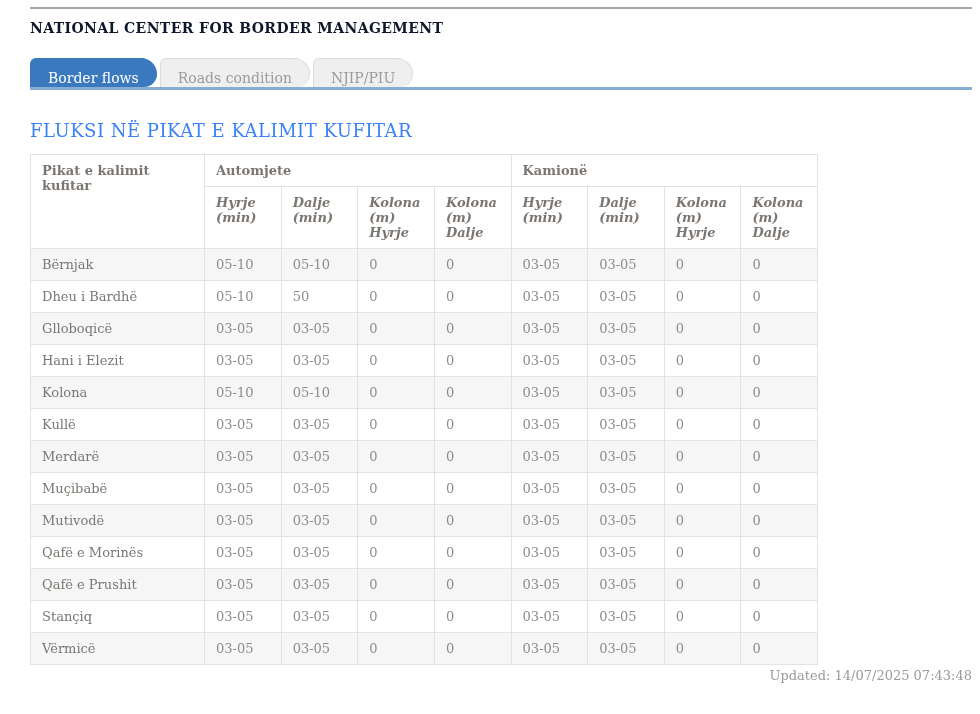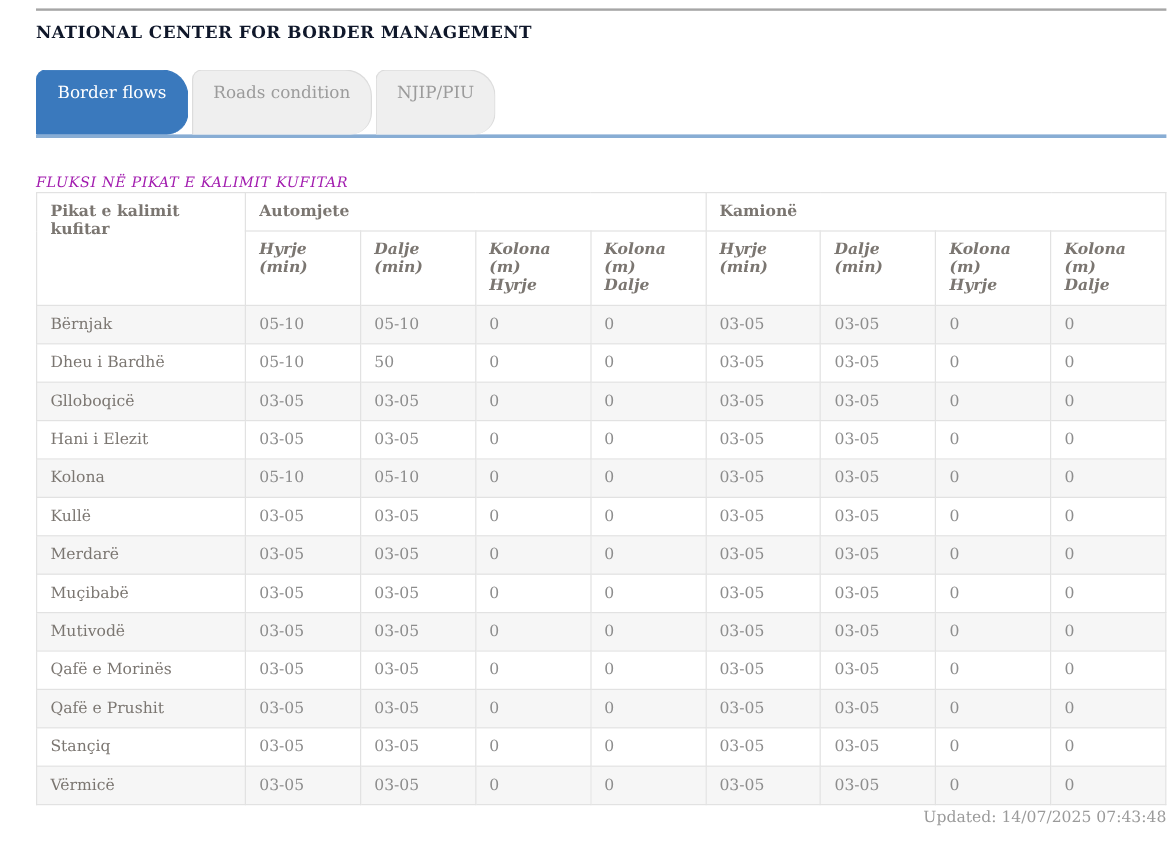--- a/index.html
+++ b/index.html
@@ -29,50 +29,49 @@
 
   .tabs {
     margin-top: 22px;
     width: 942px;
     border-bottom: 3px solid #88add4;
     display: flex;
     align-items: flex-end;
   }
   .tab {
     display: inline-block;
-    height: 54px;
+    height: 29px;
     line-height: 39px;
     padding: 0 17px;
     margin-right: 3px;
     font-size: 14px;
     color: #9b9b9b;
     background: #efefef;
     border: 1px solid #dcdcdc;
     border-bottom: none;
     border-radius: 8px 22px 18px 0;
     cursor: pointer;
     white-space: nowrap;
   }
   .tab.active {
     background: #3a79bd;
     border-color: #3a79bd;
     color: #ffffff;
   }
 
   .section-title {
     margin-top: 30px;
-    font-size: 12px;
-    color: #a21caf;
+    font-size: 18px;
+    color: #3b82f6;
     letter-spacing: 0.5px;
-    font-style: italic;
   }
 
   table.flows {
-    margin-top: 1px;
-    width: 942px;
+    margin-top: 13px;
+    width: 788px;
     border-collapse: collapse;
     table-layout: fixed;
   }
   col.c-name { width: 174px; }
   table.flows th, table.flows td {
     border: 1px solid #e2e2e2;
     padding: 8px 11px;
     font-size: 13px;
     text-align: left;
     vertical-align: top;

